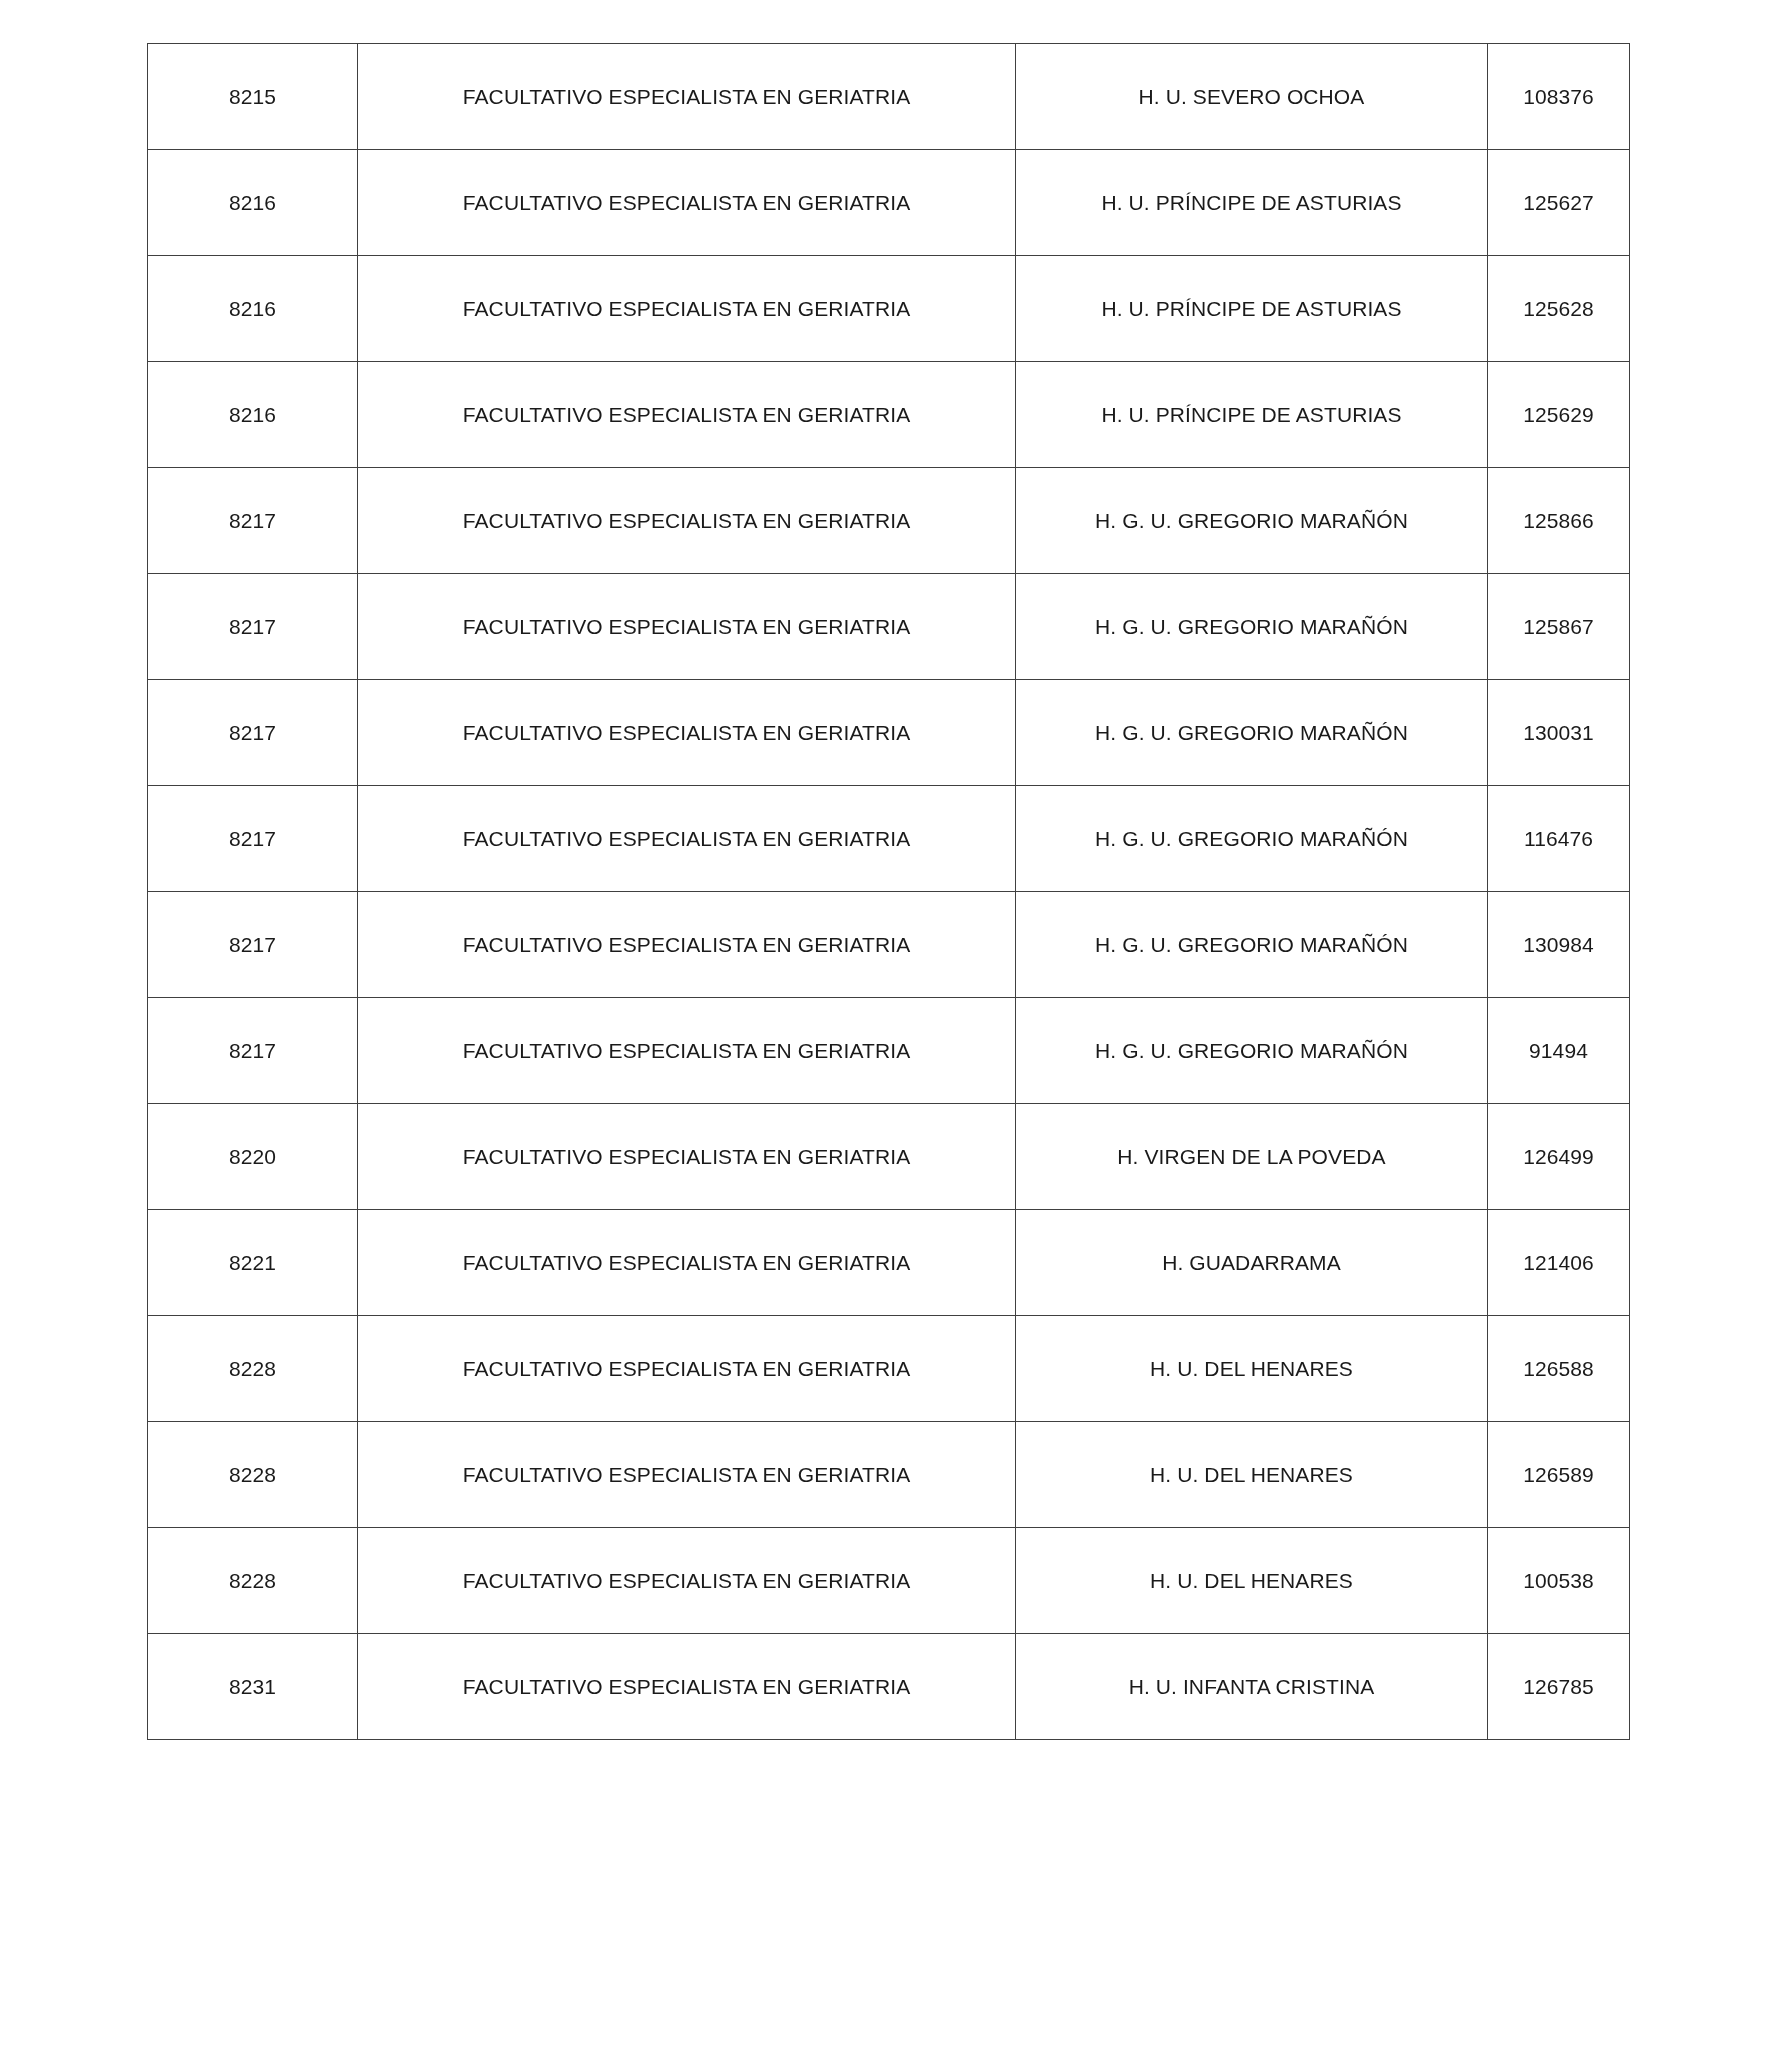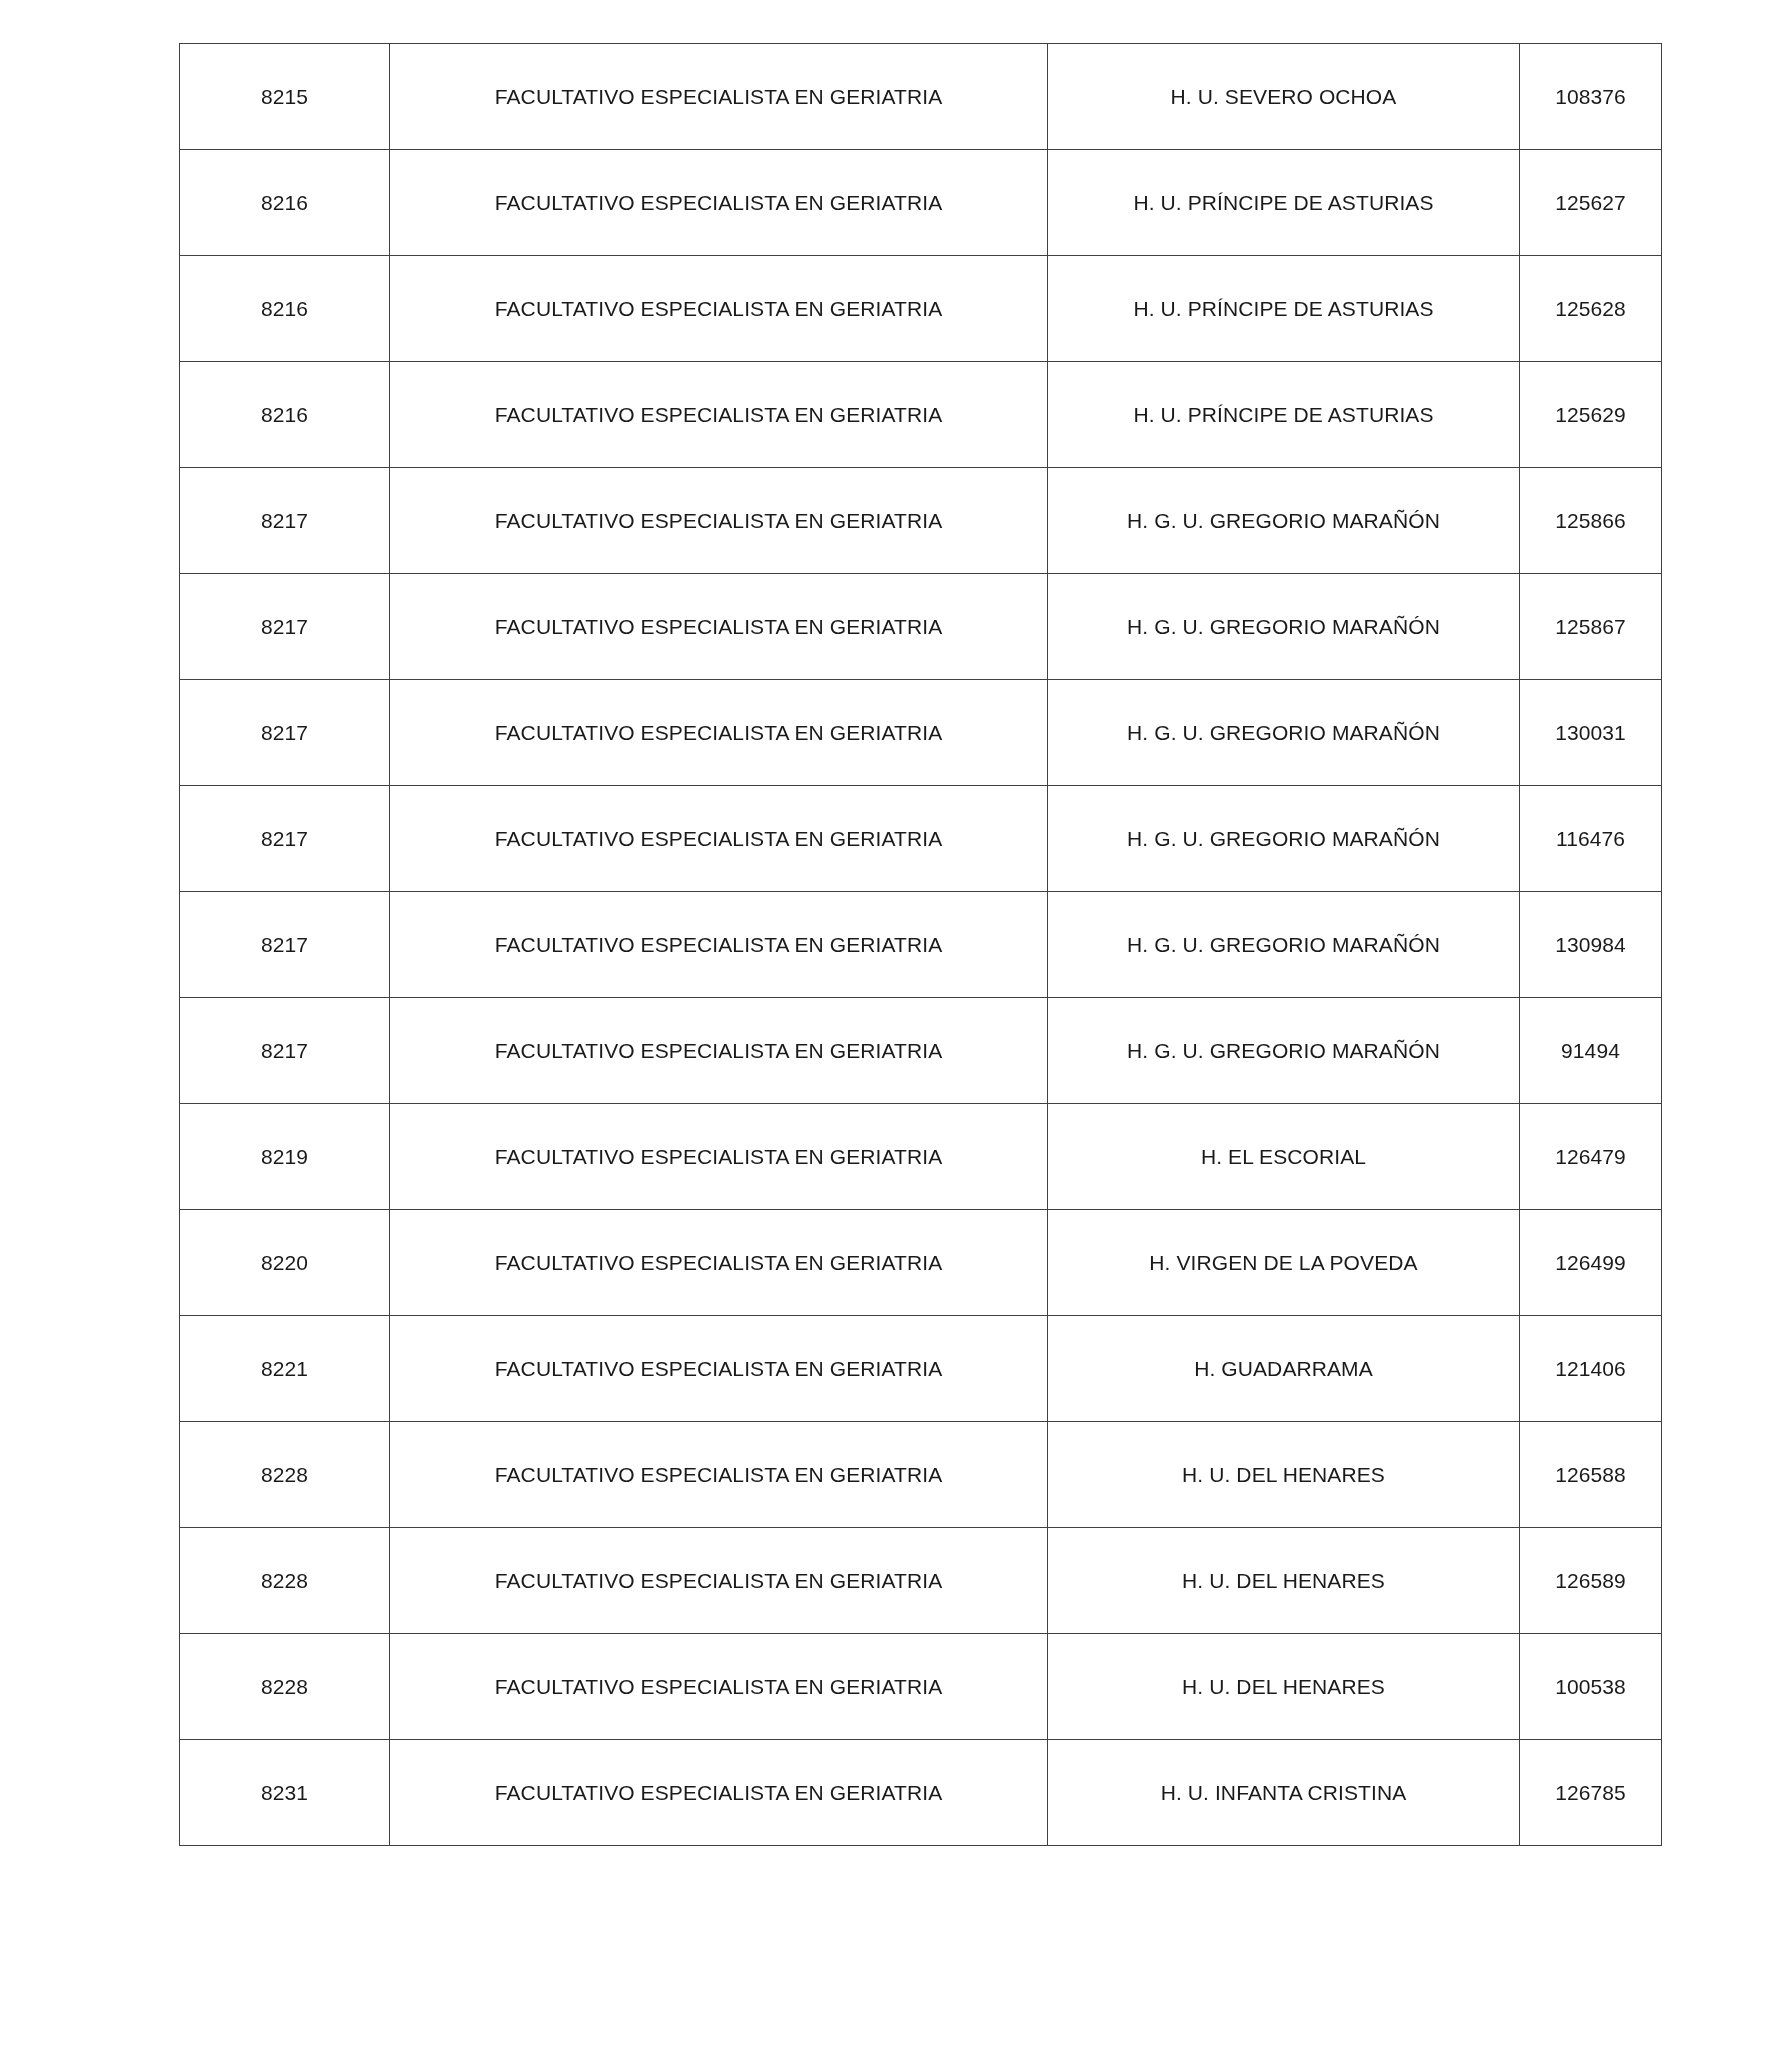--- a/index.html
+++ b/index.html
@@ -11,21 +11,20 @@
     width: 1783px;
     height: 2056px;
     position: relative;
     overflow: hidden;
     font-family: "Liberation Sans", "DejaVu Sans", sans-serif;
   }
   .page {
     position: absolute;
     inset: 0;
     background: #ffffff;
-    margin-left: 32px;
   }
   table.vacancies {
     position: absolute;
     left: 147px;
     top: 43px;
     width: 1483px;
     border-collapse: collapse;
     table-layout: fixed;
   }
   table.vacancies td {
@@ -112,26 +111,20 @@
           <td>H. G. U. GREGORIO MARAÑÓN</td>
           <td>130984</td>
         </tr>
         <tr>
           <td>8217</td>
           <td>FACULTATIVO ESPECIALISTA EN GERIATRIA</td>
           <td>H. G. U. GREGORIO MARAÑÓN</td>
           <td>91494</td>
         </tr>
         <tr>
-          <td>8219</td>
-          <td>FACULTATIVO ESPECIALISTA EN GERIATRIA</td>
-          <td>H. EL ESCORIAL</td>
-          <td>126479</td>
-        </tr>
-        <tr>
           <td>8220</td>
           <td>FACULTATIVO ESPECIALISTA EN GERIATRIA</td>
           <td>H. VIRGEN DE LA POVEDA</td>
           <td>126499</td>
         </tr>
         <tr>
           <td>8221</td>
           <td>FACULTATIVO ESPECIALISTA EN GERIATRIA</td>
           <td>H. GUADARRAMA</td>
           <td>121406</td>

